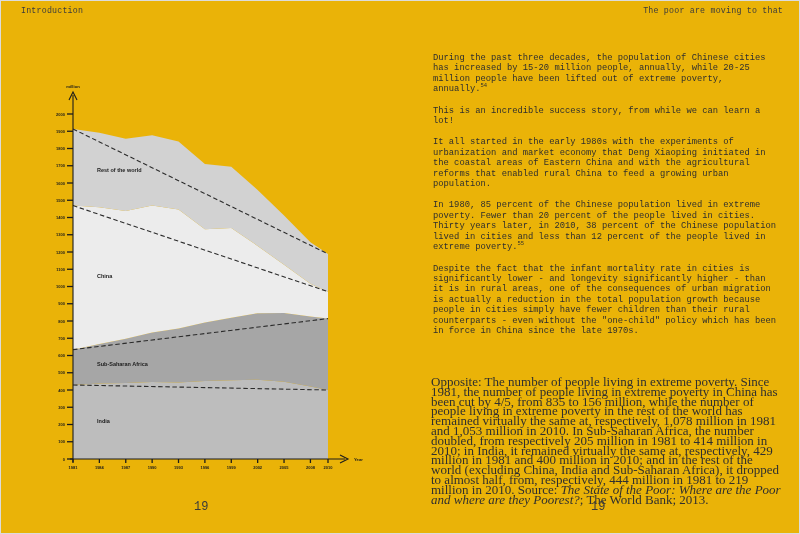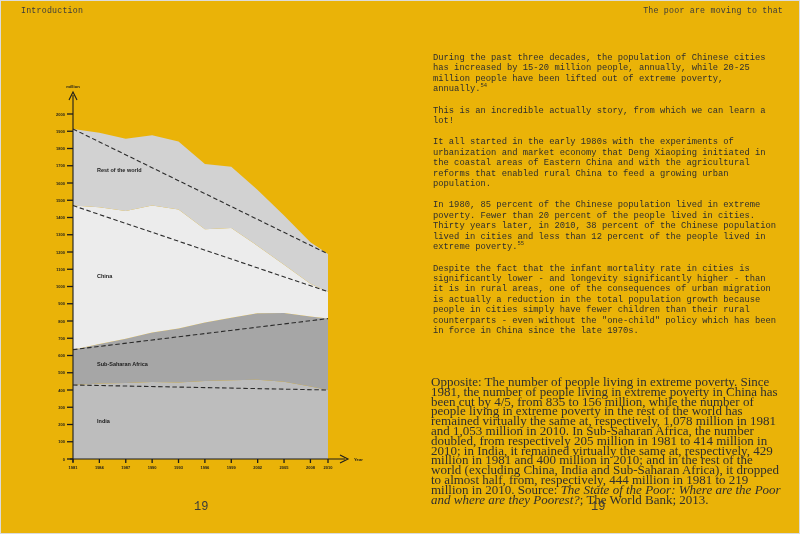--- a/index.html
+++ b/index.html
@@ -130,21 +130,21 @@
         <text x="277" y="390" text-anchor="middle" font-size="4" fill="#1c1c1c" font-weight="bold" class="chart-text">2010</text>
       </svg>
     <div class="pagenum">19</div>
   </div>
 
   <div class="page right">
     <div class="running-head rh">The poor are moving to that</div>
 
     <div class="textcol">
       <p><span>During the past three decades, the population of Chinese cities has increased by 15-20 million people, annually, while 20-25 million people have been lifted out of extreme poverty, annually.</span><sup>54</sup></p>
-      <p><span>This is an incredible actually story, from which we can learn a lot!</span><sup></sup></p>
+      <p><span>This is an incredible success story, from while we can learn a lot!</span><sup></sup></p>
       <p><span>It all started in the early 1980s with the experiments of urbanization and market economy that Deng Xiaoping initiated in the coastal areas of Eastern China and with the agricultural reforms that enabled rural China to feed a growing urban population.</span><sup></sup></p>
       <p><span>In 1980, 85 percent of the Chinese population lived in extreme poverty. Fewer than 20 percent of the people lived in cities. Thirty years later, in 2010, 38 percent of the Chinese population lived in cities and less than 12 percent of the people lived in extreme poverty.</span><sup>55</sup></p>
       <p><span>Despite the fact that the infant mortality rate in cities is significantly lower - and longevity significantly higher - than it is in rural areas, one of the consequences of urban migration is actually a reduction in the total population growth because people in cities simply have fewer children than their rural counterparts - even without the "one-child" policy which has been in force in China since the late 1970s.</span><sup></sup></p>
     </div>
 
     <div class="caption">
       <span>Opposite: The number of people living in extreme poverty. Since 1981, the number of people living in extreme poverty in China has been cut by 4/5, from 835 to 156 million, while the number of people living in extreme poverty in the rest of the world has remained virtually the same at, respectively, 1,078 million in 1981 and 1,053 million in 2010. In Sub-Saharan Africa, the number doubled, from respectively 205 million in 1981 to 414 million in 2010; in India, it remained virtually the same at, respectively, 429 million in 1981 and 400 million in 2010; and in the rest of the world (excluding China, India and Sub-Saharan Africa), it dropped to almost half, from, respectively, 444 million in 1981 to 219 million in 2010. Source: </span><i>The State of the Poor: Where are the Poor and where are they Poorest?</i><span>; The World Bank; 2013.</span>
     </div>
 
     <div class="pagenum">19</div>

